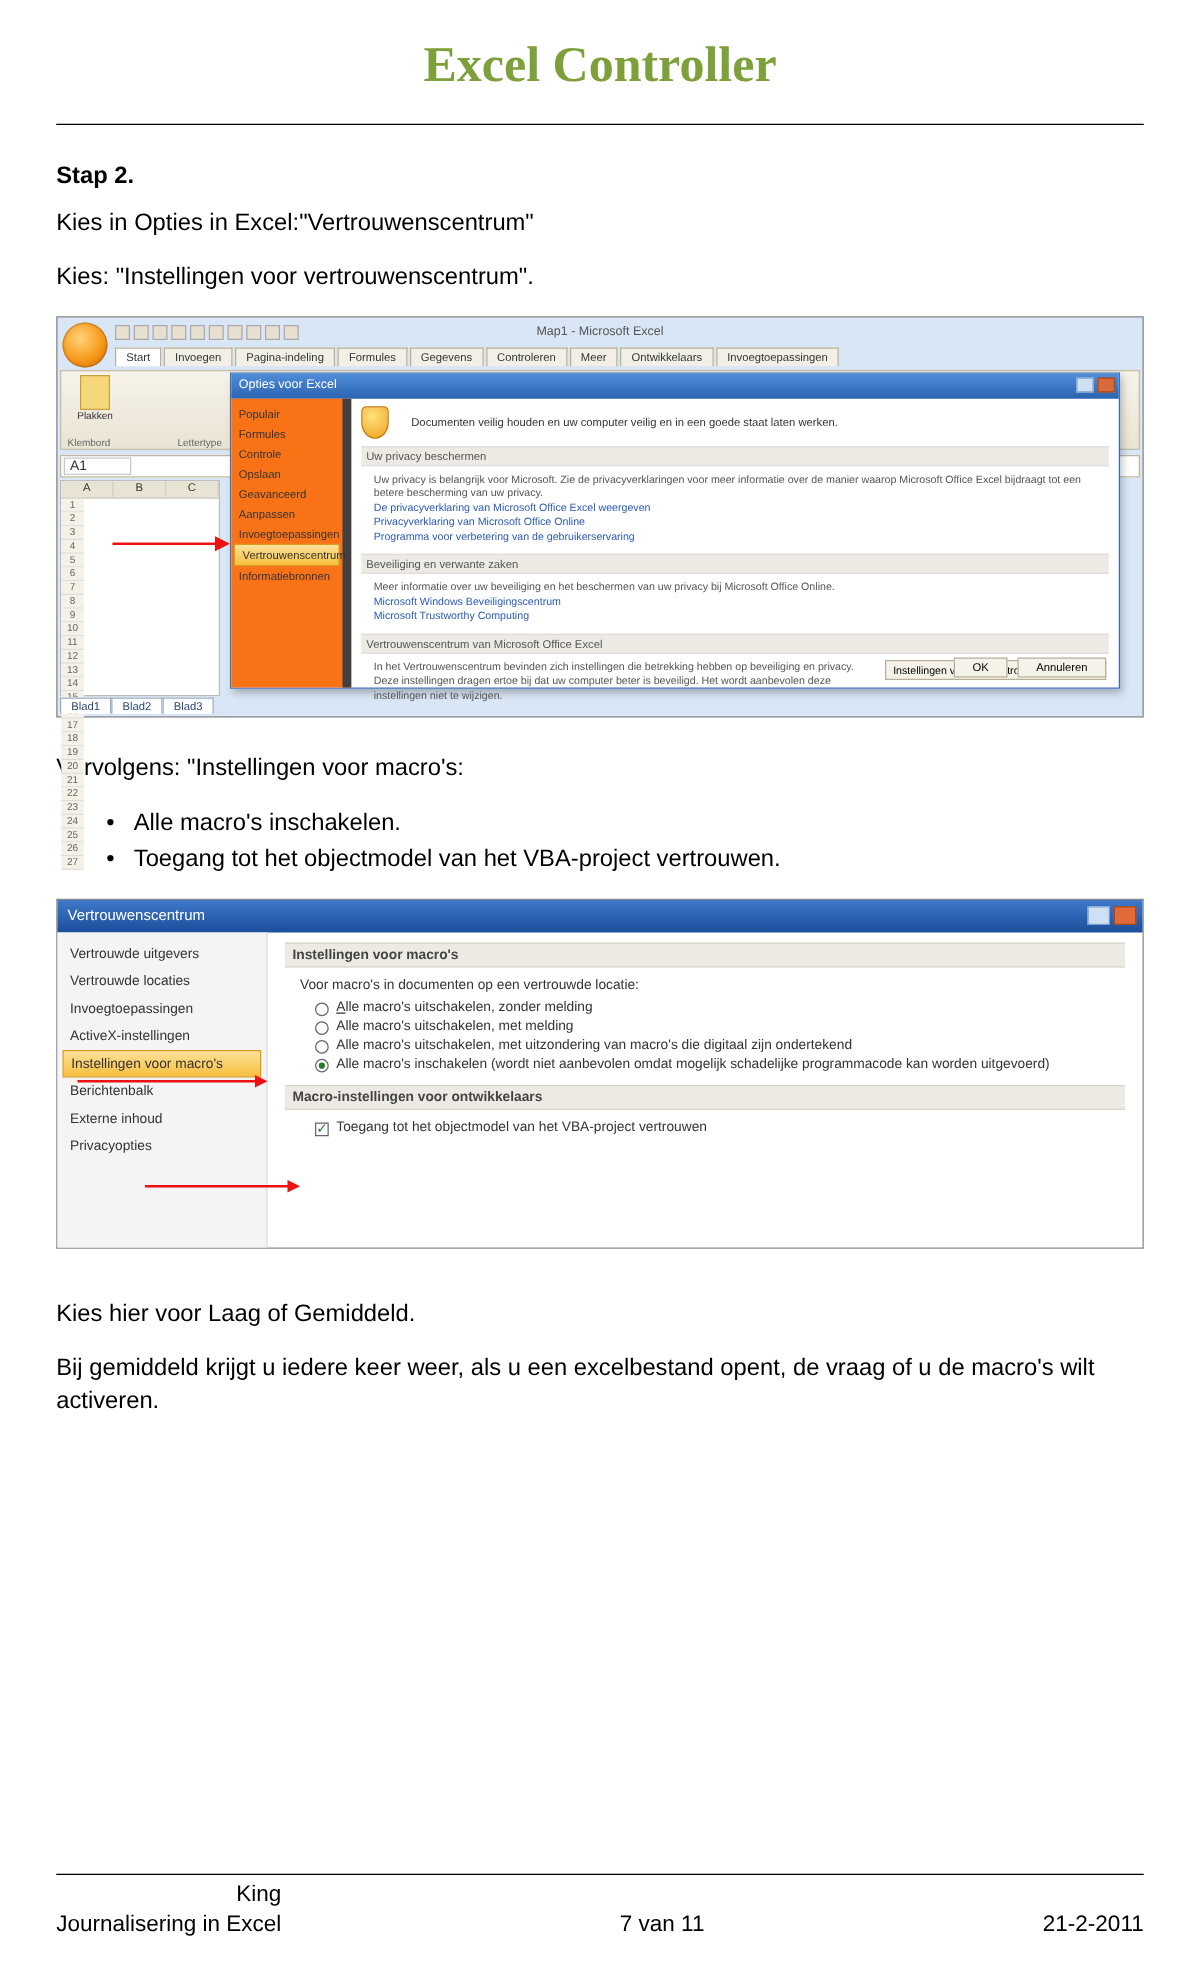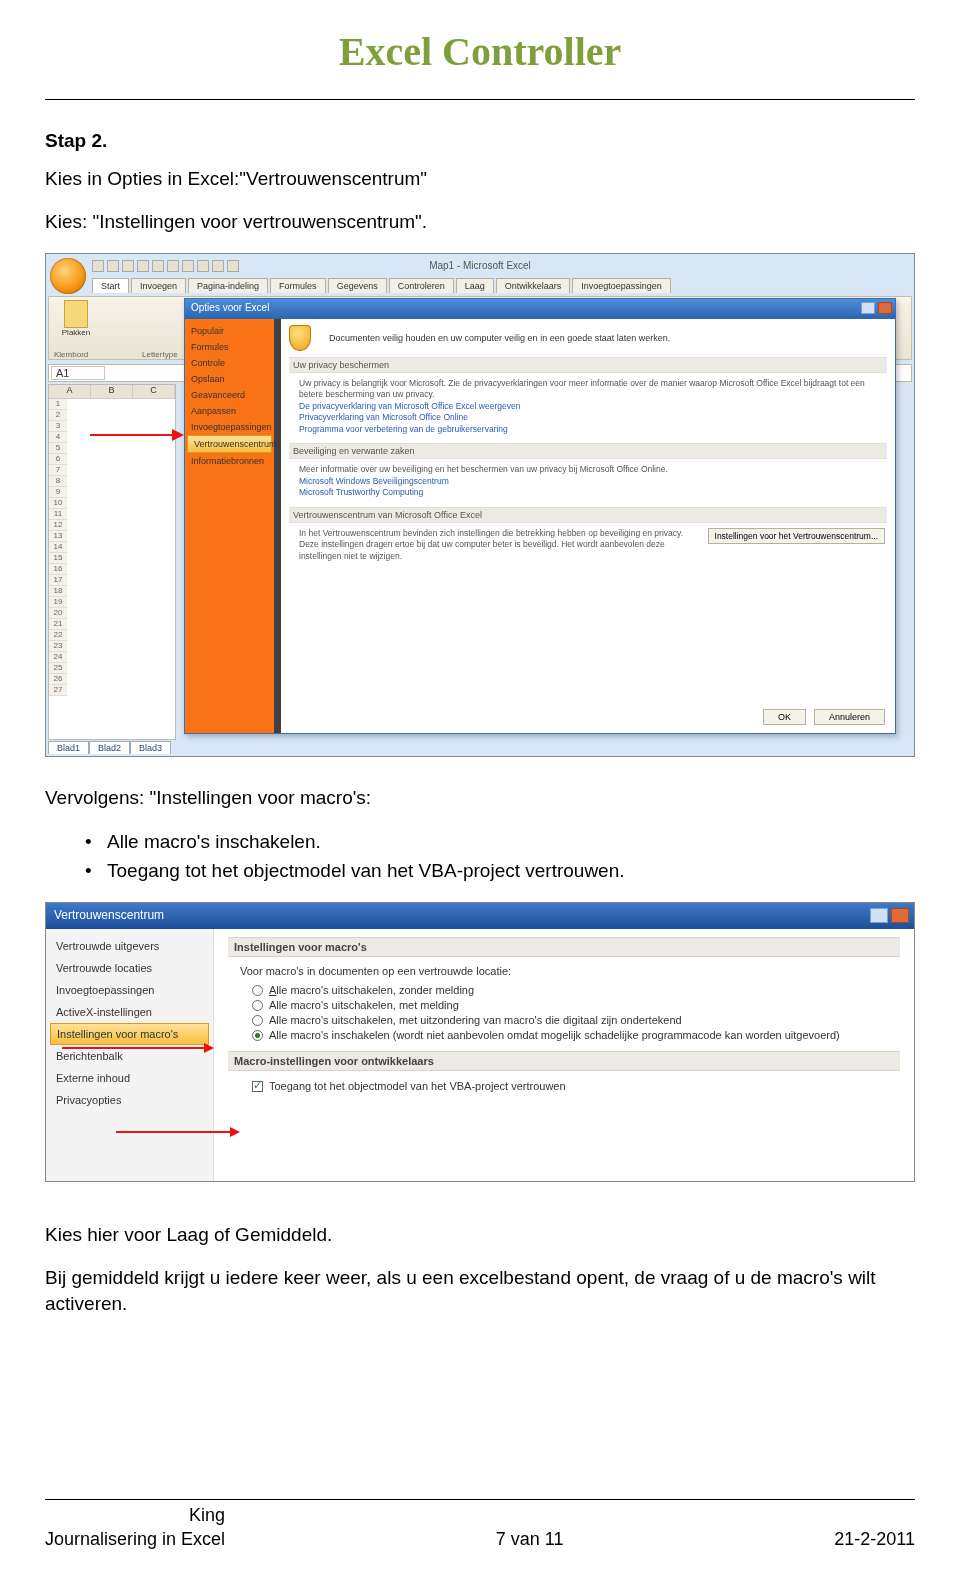--- a/index.html
+++ b/index.html
@@ -26,21 +26,21 @@
   .body-text { font-size: 19px; line-height: 1.35; }
   .step-head { margin-bottom: 12px; }
   .step-head b { font-weight: bold; }
   .step-line { margin-bottom: 18px; }
   .bullets { margin: 4px 0 18px 62px; }
   .bullets li { font-size: 19px; margin-bottom: 4px; list-style: none; position: relative; }
   .bullets li::before { content: "•"; position: absolute; left: -22px; top: 0; }
 
   
   .shot1 {
-    width: 870px; height: 504px;
+    width: 870px; height: 321px;
     background: #d8e6f5;
     border: 1px solid #888;
     margin: 0 0 28px 0;
     position: relative;
     font-size: 9px;
     color: #333;
   }
   .shot1 .office-btn {
     position: absolute; left: 4px; top: 4px; width: 36px; height: 36px;
     background: radial-gradient(circle at 40% 35%, #ffd27a 0%, #f79a1a 55%, #c96600 100%);
@@ -116,21 +116,21 @@
   }
   .shot2 .tb .h { position:absolute; right:26px; top:5px; width:18px; height:15px; background:#cfe0f4; border:1px solid #7ea2cf; }
   .shot2 .tb .x { position:absolute; right:5px; top:5px; width:18px; height:15px; background:#e2693a; border:1px solid #a44a1f; }
   .shot2 .body { position:absolute; top:26px; left:0; right:0; bottom:0; display:flex; }
   .shot2 .nav { width:168px; background:#f4f4f4; border-right:1px solid #dcdcdc; padding:6px 0; }
   .shot2 .nav div { padding:5px 10px; font-size:11px; color:#333; }
   .shot2 .nav div.sel { background:linear-gradient(#ffe199,#f7bf3e); border:1px solid #d99a1f; margin:0 4px; padding:4px 6px; }
   .shot2 .main { flex:1; padding:8px 14px; }
   .shot2 .grp-h { background:#eceae3; padding:3px 6px; font-size:11px; font-weight:bold; color:#444; border-top:1px solid #d8d4c8; border-bottom:1px solid #d8d4c8; margin-bottom:8px; }
   .shot2 .lead { font-size:11px; margin:4px 0 6px 12px; color:#333; }
-  .shot2 .opt { display:flex; align-items:flex-end; gap:6px; margin:2px 0 2px 24px; font-size:11px; color:#333; }
+  .shot2 .opt { display:flex; align-items:center; gap:6px; margin:2px 0 2px 24px; font-size:11px; color:#333; }
   .shot2 .radio { width:11px; height:11px; border:1px solid #666; border-radius:50%; margin-top:2px; flex-shrink:0; position:relative; background:#fff; }
   .shot2 .radio.checked::after { content:""; position:absolute; left:2px; top:2px; width:5px; height:5px; background:#2a7a2a; border-radius:50%; }
   .shot2 .chk { width:11px; height:11px; border:1px solid #666; margin-top:2px; flex-shrink:0; position:relative; background:#fff; }
   .shot2 .chk.checked::after { content:"✓"; position:absolute; left:0; top:-3px; font-size:11px; color:#2a7a2a; }
   .shot2 .u { text-decoration: underline; }
   .shot2 .arrow-a {
     position:absolute; left:16px; top:144px; width:150px; height:2px; background:#e11; z-index:5;
   }
   .shot2 .arrow-a::after {
     content:""; position:absolute; right:-2px; top:-4px;
@@ -179,21 +179,21 @@
         <span></span>
     </div>
     <div class="app-title">Map1 - Microsoft Excel</div>
     <div class="ribbon-tabs">
       <span class="active">Start</span>
       <span>Invoegen</span>
       <span>Pagina-indeling</span>
       <span>Formules</span>
       <span>Gegevens</span>
       <span>Controleren</span>
-      <span>Laag</span>
+      <span>Meer</span>
       <span>Ontwikkelaars</span>
       <span>Invoegtoepassingen</span>
     </div>
     <div class="ribbon-body"></div>
     <div class="clip">
       <div class="ico"></div>
       <div>Plakken</div>
     </div>
     <div class="grp-lbl" style="left:8px">Klembord</div>
     <div class="grp-lbl" style="left:96px">Lettertype</div>

